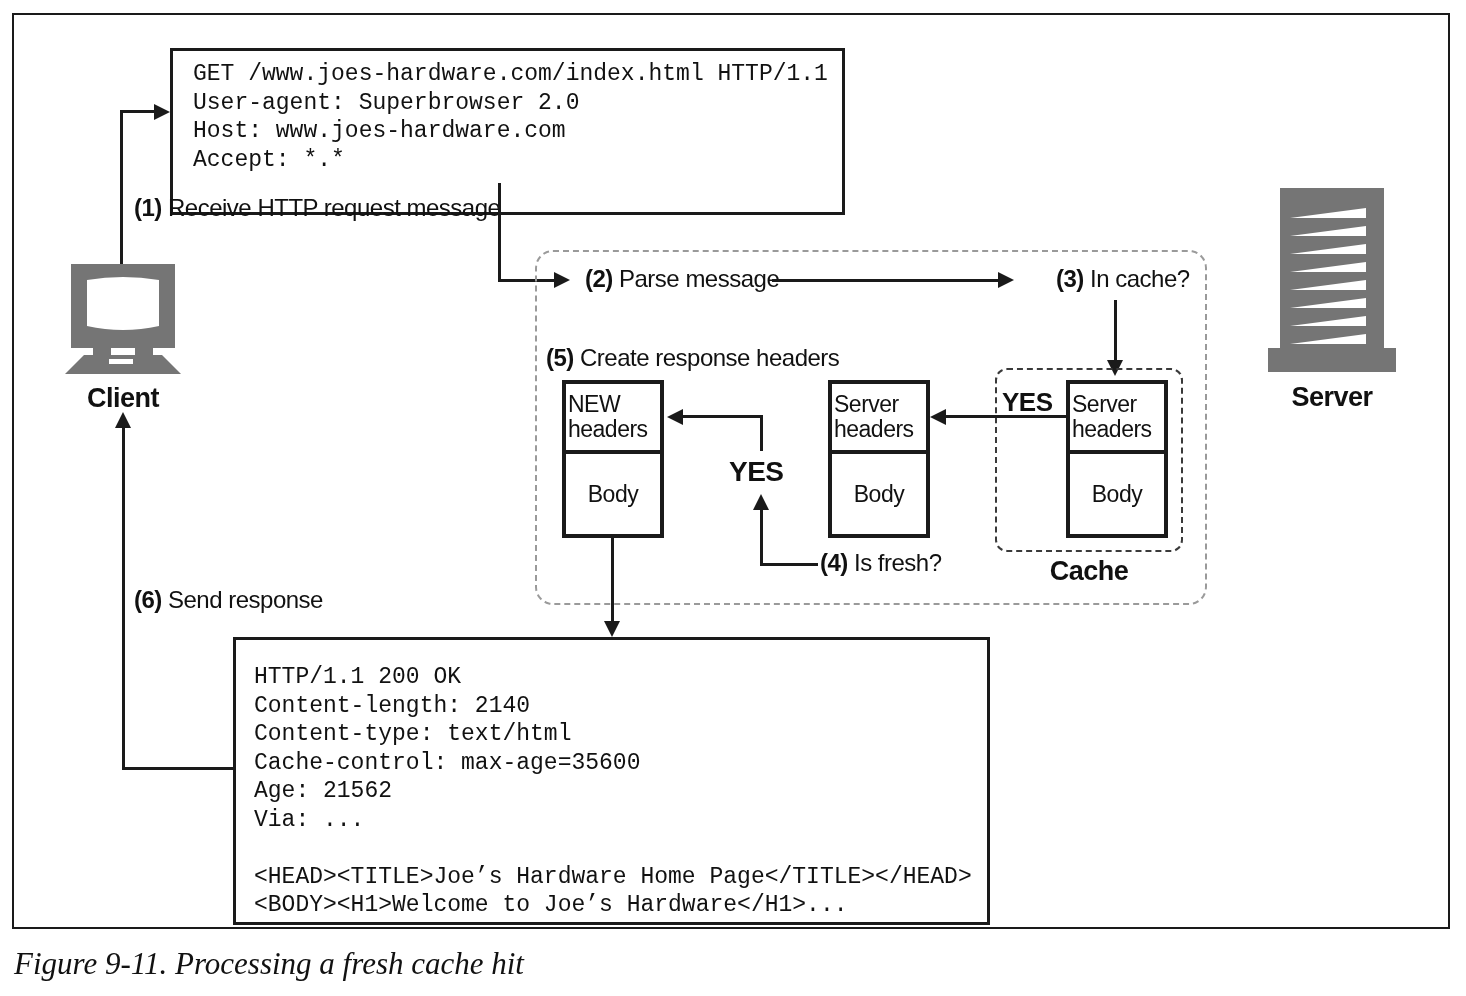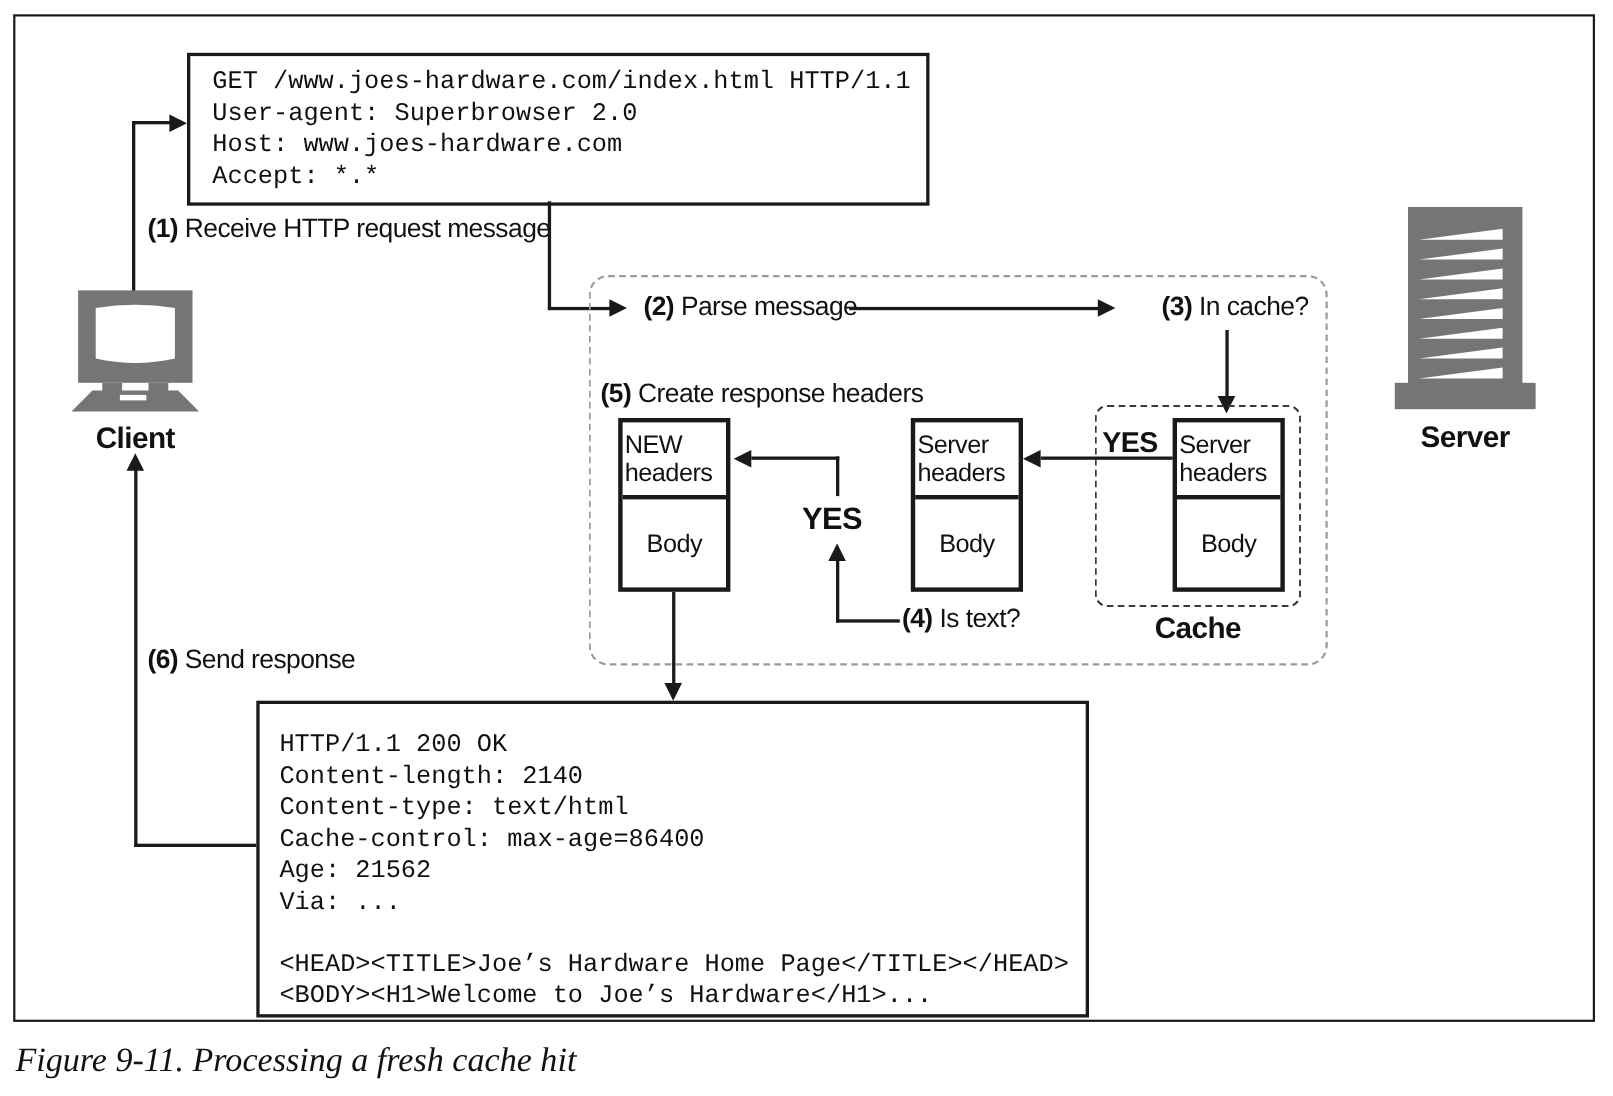--- a/index.html
+++ b/index.html
@@ -10,21 +10,21 @@
   }
   .outer-border {
     position:absolute; left:12px; top:13px; width:1438px; height:916px;
     border:2px solid #1a1a1a; box-sizing:border-box;
   }
   
   .msg-box {
     position:absolute; background:#fff; border:3px solid #1a1a1a; box-sizing:border-box;
     font-family:"Liberation Mono", monospace; font-size:23px; color:#111;
   }
-  .req-box { left:170px; top:48px; width:675px; height:139px; padding:10px 0 0 20px; }
+  .req-box { left:170px; top:48px; width:675px; height:167px; padding:10px 0 0 20px; }
   .res-box { left:233px; top:637px; width:757px; height:288px; padding:24px 0 0 18px; }
   .mono-line { height:28.5px; white-space:pre; }
   
   .step { position:absolute; font-size:24px; letter-spacing:-0.5px; white-space:nowrap; line-height:1.1; }
   .step b { font-weight:700; }
   
   .big-label { position:absolute; font-weight:700; font-size:27px; letter-spacing:-0.5px; text-align:center; }
   .yes-label { position:absolute; font-weight:700; font-size:26px; letter-spacing:-0.5px; }
   
   .proc-dash {
@@ -145,35 +145,35 @@
 
   <div class="hline" style="left:683px; top:415px; width:80px;"></div>
   <div class="arr arr-left" style="left:667px; top:409px;"></div>
   <div class="vline" style="left:760px; top:415px; height:36px;"></div>
   <div class="yes-label" style="left:729px; top:456px; font-size:28px;">YES</div>
   <div class="arr arr-up" style="left:753px; top:494px;"></div>
   <div class="vline" style="left:760px; top:509px; height:57px;"></div>
   <div class="hline" style="left:760px; top:563px; width:58px;"></div>
 
   <div class="step" style="left:820px; top:550px;">
-    <b>(4)</b><span> Is text?</span>
+    <b>(4)</b><span> Is fresh?</span>
   </div>
 
   <div class="vline" style="left:611px; top:538px; height:85px;"></div>
   <div class="arr arr-down" style="left:604px; top:621px;"></div>
 
   <div class="step" style="left:134px; top:587px;">
     <b>(6)</b><span> Send response</span>
   </div>
 
   <div class="msg-box res-box">
     <div class="mono-line">HTTP/1.1 200 OK</div>
     <div class="mono-line">Content-length: 2140</div>
     <div class="mono-line">Content-type: text/html</div>
-    <div class="mono-line">Cache-control: max-age=86400</div>
+    <div class="mono-line">Cache-control: max-age=35600</div>
     <div class="mono-line">Age: 21562</div>
     <div class="mono-line">Via: ...</div>
     <div class="mono-line"></div>
     <div class="mono-line">&lt;HEAD&gt;&lt;TITLE&gt;Joe’s Hardware Home Page&lt;/TITLE&gt;&lt;/HEAD&gt;</div>
     <div class="mono-line">&lt;BODY&gt;&lt;H1&gt;Welcome to Joe’s Hardware&lt;/H1&gt;...</div>
   </div>
 
   <div class="icon-wrap" style="left:1262px; top:188px;">
     <svg width="140" height="190" viewBox="0 0 140 190">
       <rect x="18" y="0" width="104" height="164" fill="#757575"></rect>

